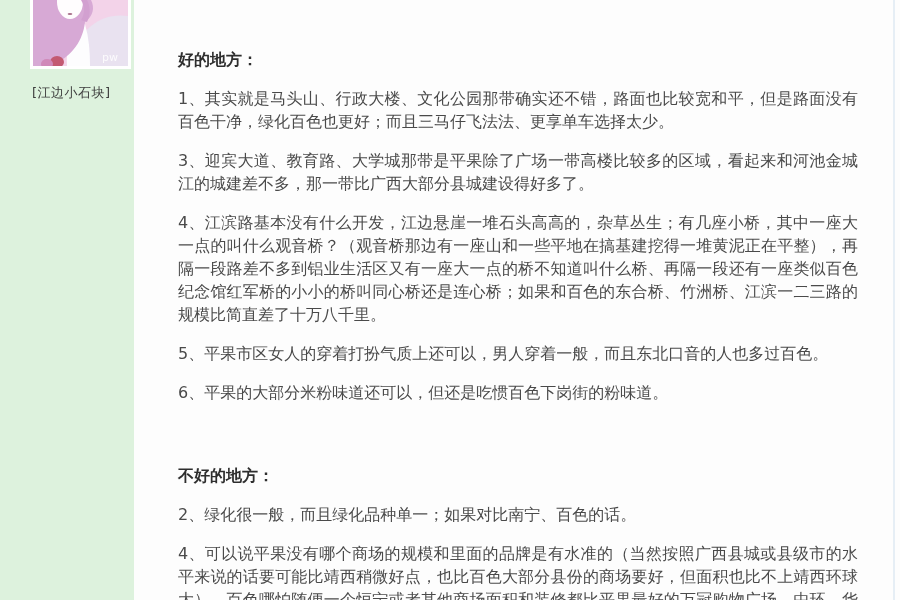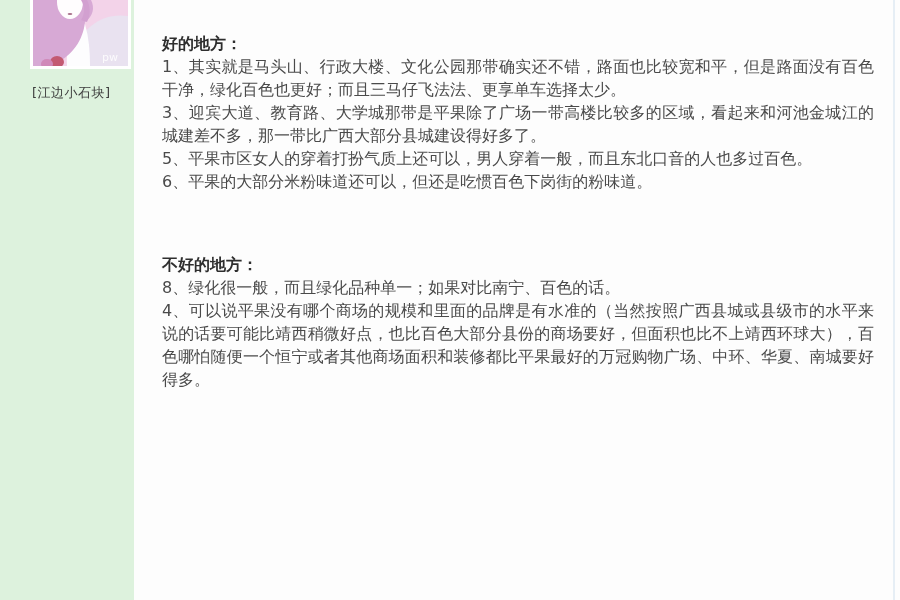--- a/index.html
+++ b/index.html
@@ -22,21 +22,21 @@
     position:absolute;left:32px;top:84px;
     font-size:13px;color:#3c3c3c;letter-spacing:0.5px;
     cursor:pointer;white-space:nowrap;
   }
   .main{
     position:absolute;left:146px;top:0;right:0;bottom:0;
     background:#fdfdfd;box-sizing:border-box;
     padding:32px 26px 0 16px;
     color:#4a4a4a;
   }
-  .main p{margin:0;font-size:16px;line-height:23px;text-align:justify;}
+  .main p{margin:16px;font-size:16px;line-height:23px;text-align:justify;}
   .section-heading{
     font-weight:bold;color:#2e2e2e;font-size:16px;line-height:23px;margin:0;
   }
   .section-bad{margin-top:60px;}
   .right-line{
     position:absolute;right:5px;top:0;width:2px;height:600px;
     background:#e6eef5;
   }
 </style>
 </head>
@@ -58,24 +58,25 @@
     </svg>
   </div>
   <div class="username">[江边小石块]</div>
 </div>
 
 <div class="main">
   <div class="section-good">
     <p class="section-heading">好的地方：</p>
     <p>1、其实就是马头山、行政大楼、文化公园那带确实还不错，路面也比较宽和平，但是路面没有百色干净，绿化百色也更好；而且三马仔飞法法、更享单车选择太少。</p>
     <p>3、迎宾大道、教育路、大学城那带是平果除了广场一带高楼比较多的区域，看起来和河池金城江的城建差不多，那一带比广西大部分县城建设得好多了。</p>
+    <p>4、江滨路基本没有什么开发，江边悬崖一堆石头高高的，杂草丛生；有几座小桥，其中一座大一点的叫什么观音桥？（观音桥那边有一座山和一些平地在搞基建挖得一堆黄泥正在平整），再隔一段路差不多到铝业生活区又有一座大一点的桥不知道叫什么桥、再隔一段还有一座类似百色纪念馆红军桥的小小的桥叫同心桥还是连心桥；如果和百色的东合桥、竹洲桥、江滨一二三路的规模比简直差了十万八千里。</p>
     <p>5、平果市区女人的穿着打扮气质上还可以，男人穿着一般，而且东北口音的人也多过百色。</p>
     <p>6、平果的大部分米粉味道还可以，但还是吃惯百色下岗街的粉味道。</p>
   </div>
 
   <div class="section-bad">
     <p class="section-heading">不好的地方：</p>
-    <p>8、绿化很一般，而且绿化品种单一；如果对比南宁、百色的话。</p>
+    <p>2、绿化很一般，而且绿化品种单一；如果对比南宁、百色的话。</p>
     <p>4、可以说平果没有哪个商场的规模和里面的品牌是有水准的（当然按照广西县城或县级市的水平来说的话要可能比靖西稍微好点，也比百色大部分县份的商场要好，但面积也比不上靖西环球大），百色哪怕随便一个恒宁或者其他商场面积和装修都比平果最好的万冠购物广场、中环、华夏、南城要好得多。</p>
   </div>
 </div>
 
 <div class="right-line"></div>
 
 </body></html>

